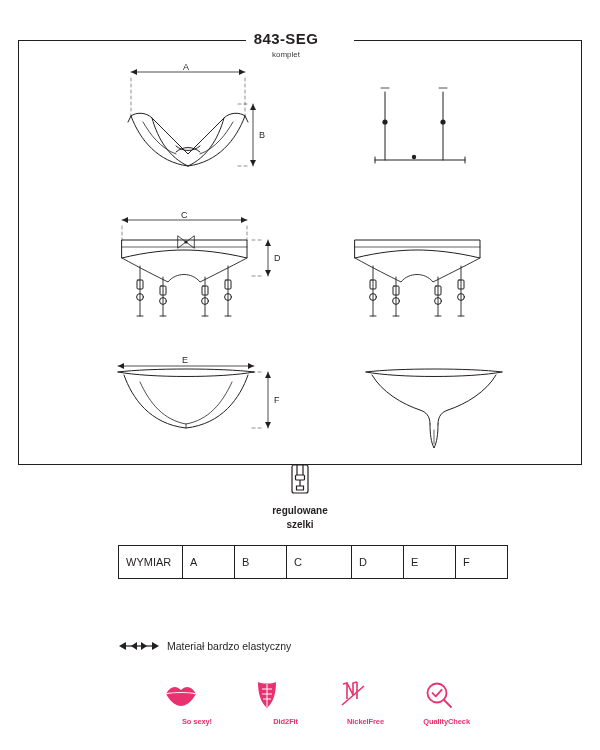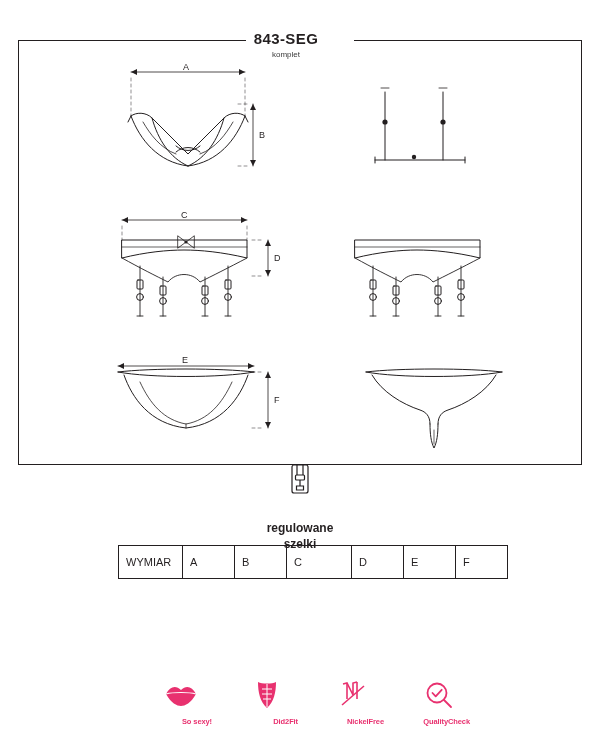--- a/index.html
+++ b/index.html
@@ -71,24 +71,24 @@
 
   
   .strap-note {
     position: absolute;
     left: 0;
     top: 462px;
     width: 600px;
     text-align: center;
   }
   .strap-note .caption {
-    font-size: 12px;
+    font-size: 10px;
     font-weight: bold;
     line-height: 1.35;
-    margin-top: 20px;
+    margin-top: 4px;
     color: #231f20;
   }
 
   
   .table-wrap {
     position: absolute;
     left: 118px;
     top: 545px;
     width: 364px;
   }
@@ -357,20 +357,30 @@
           <th class="col-head">D</th>
           <th class="col-head">E</th>
           <th class="col-head">F</th>
         </tr>
       </thead>
       <tbody>
       </tbody>
     </table>
   </div>
 
+  <div class="elastic">
+    <svg width="42" height="12" viewBox="0 0 42 12" fill="none" stroke="#231f20" stroke-width="1.2">
+      <line x1="5" y1="6" x2="37" y2="6"></line>
+      <path d="M1 6 l7 -4 v8 z" fill="#231f20" stroke="none"></path>
+      <path d="M41 6 l-7 -4 v8 z" fill="#231f20" stroke="none"></path>
+      <path d="M13 6 l6 -4 v8 z" fill="#231f20" stroke="none"></path>
+      <path d="M29 6 l-6 -4 v8 z" fill="#231f20" stroke="none"></path>
+    </svg>
+    <span class="txt">Materiał bardzo elastyczny</span>
+  </div>
 
   <div class="badges">
 
     <div class="badge">
       <div class="glyph">
         <svg width="34" height="26" viewBox="0 0 34 26">
           <path d="M2 12 C 6 4, 12 3, 17 8 C 22 3, 28 4, 32 12 C 27 21, 21 24, 17 24 C 13 24, 7 21, 2 12 Z" fill="#e8316f" stroke="none"></path>
           <path d="M2 12 C 9 10, 25 10, 32 12" stroke="#ffffff" stroke-width="1.2" fill="none"></path>
         </svg>
       </div>

